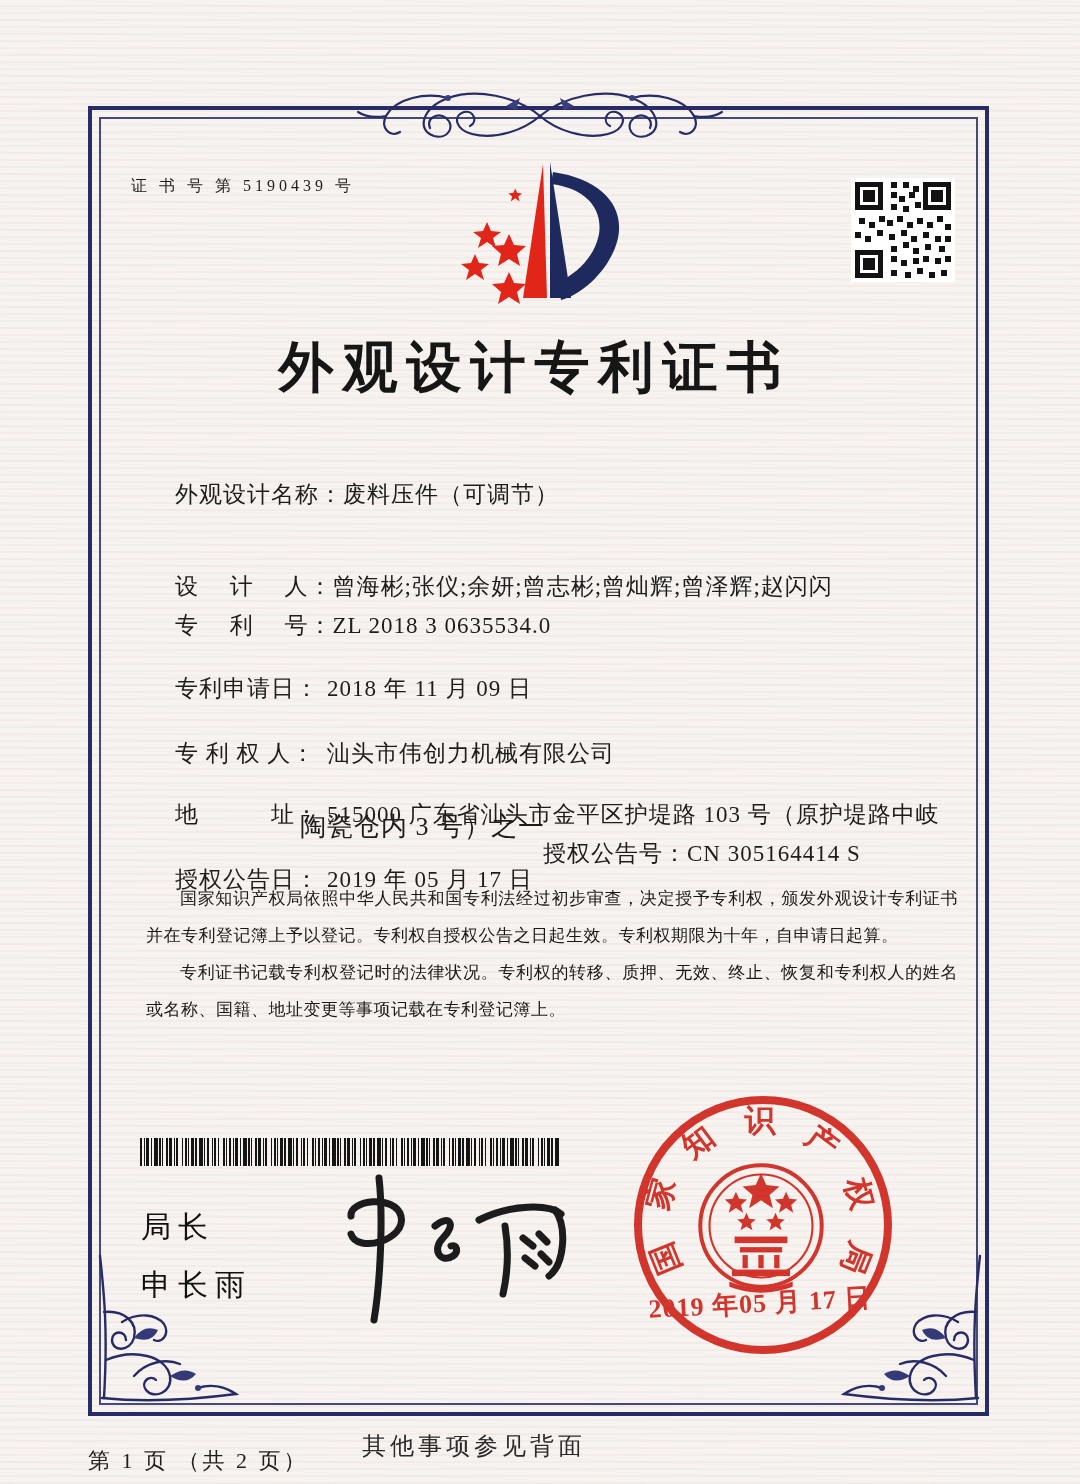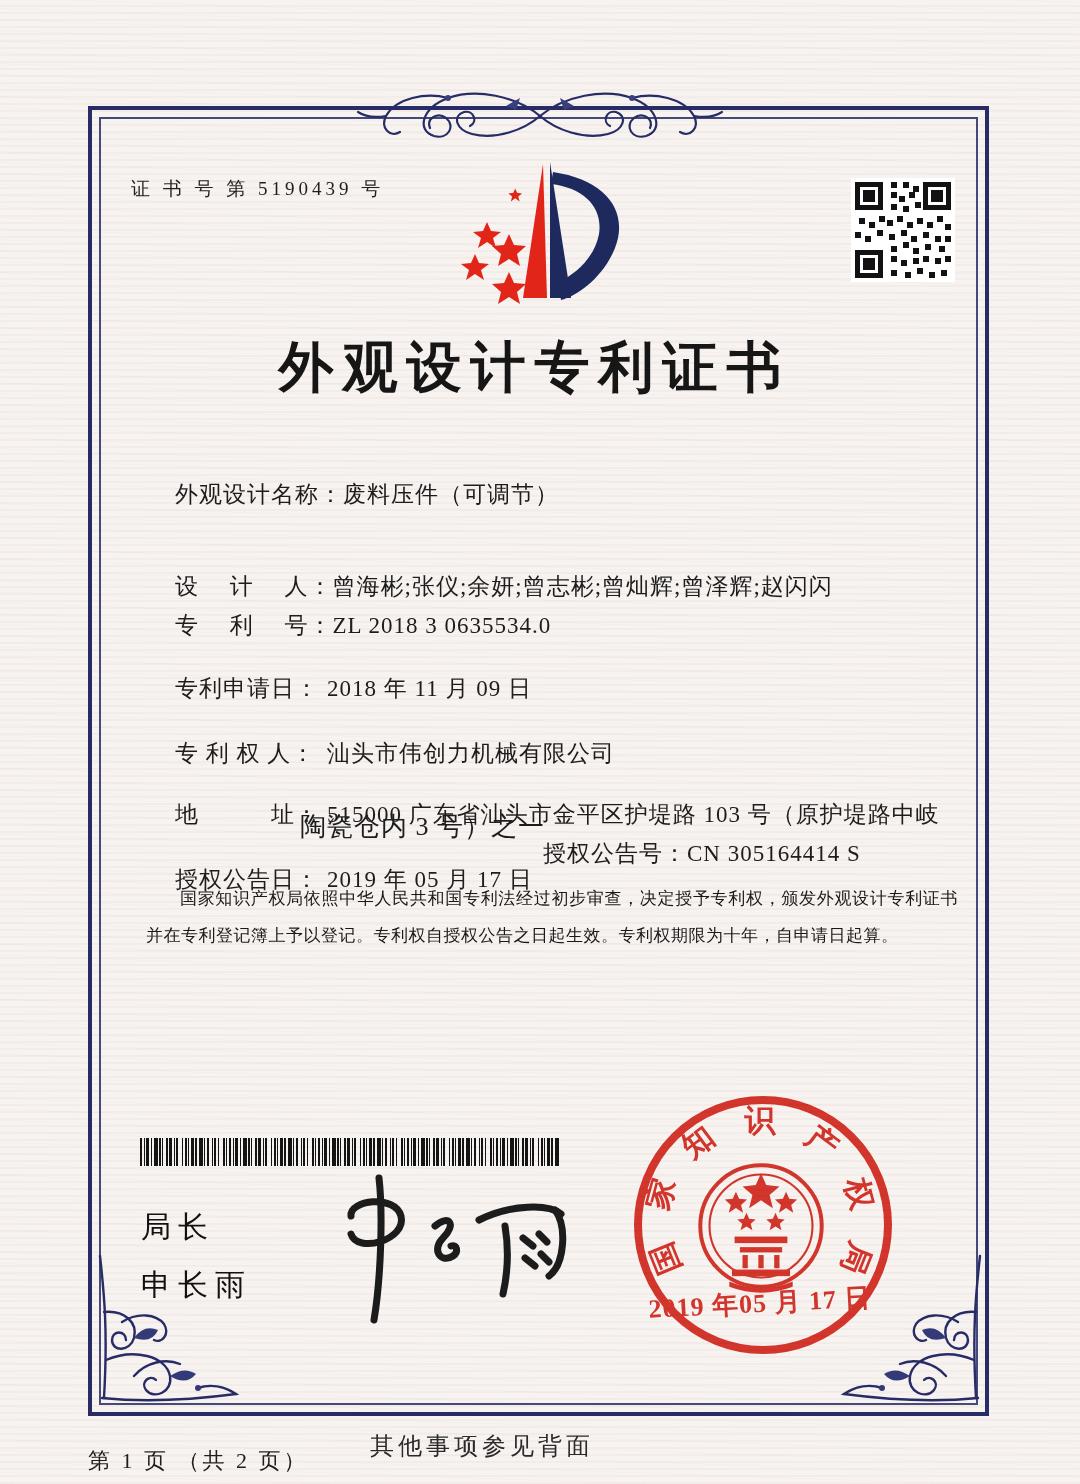--- a/index.html
+++ b/index.html
@@ -15,21 +15,21 @@
   .frame-outer{
     position:absolute;left:88px;top:106px;width:893px;height:1302px;
     border:4px solid #272c66;
   }
   .frame-inner{
     position:absolute;left:7px;top:7px;right:7px;bottom:7px;
     border:2px solid rgba(39,44,102,.85);
   }
   .certno{
     position:absolute;left:131px;top:176px;
-    font-size:19px;color:#1f1f1f;letter-spacing:4px;text-align:right;
+    font-size:16px;color:#1f1f1f;letter-spacing:4px;text-align:right;
   }
   .logo{position:absolute;left:447px;top:150px;width:190px;height:168px;}
   .qr{position:absolute;left:851px;top:178px;width:104px;height:104px;}
   .title{
     position:absolute;left:88px;top:331px;width:893px;text-align:center;
     font-size:55px;font-weight:bold;color:#161616;letter-spacing:9px;
   }
   .row{position:absolute;left:148px;font-size:23px;color:#1d1d1d;letter-spacing:1px;white-space:pre;}
   .row .lbl{display:inline-block;min-width:152px;white-space:pre;}
   .row .val{white-space:pre;}
@@ -68,21 +68,21 @@
   .seal-date{
     position:absolute;left:12px;top:196px;width:240px;text-align:center;
     font-size:26px;font-weight:bold;color:#d8281e;letter-spacing:1px;
     transform:rotate(-3deg);white-space:nowrap;
   }
   .pageinfo{
     position:absolute;left:88px;top:1446px;width:893px;text-align:left;
     font-size:22px;color:#1d1d1d;letter-spacing:3px;
   }
   .backnote{
-    position:absolute;left:12px;top:1430px;width:940px;text-align:center;
+    position:absolute;left:4px;top:1430px;width:940px;text-align:center;
     font-size:24px;color:#2a2a2a;letter-spacing:4px;
   }
   .flourish-top{position:absolute;left:356px;top:78px;width:368px;height:78px;}
   .flourish-bl{position:absolute;left:94px;top:1252px;width:150px;height:152px;}
   .flourish-br{position:absolute;left:836px;top:1252px;width:150px;height:152px;transform:scaleX(-1);}
 </style>
 </head>
 <body>
 
 <div>
@@ -201,20 +201,21 @@
     <span class="lbl">地　　　址：</span><span class="val">515000 广东省汕头市金平区护堤路 103 号（原护堤路中岐</span>
   </div>
   <div class="addr2">陶瓷仓内 3 号）之一</div>
   <div class="row" style="top:838px">
     <span class="lbl">授权公告日：</span><span class="val">2019 年 05 月 17 日</span>
     <span class="pair2"><span>授权公告号：</span><span>CN 305164414 S</span></span>
   </div>
 
   <div class="body-text">
     <p>国家知识产权局依照中华人民共和国专利法经过初步审查，决定授予专利权，颁发外观设计专利证书并在专利登记簿上予以登记。专利权自授权公告之日起生效。专利权期限为十年，自申请日起算。</p>
+    <p>专利证书记载专利权登记时的法律状况。专利权的转移、质押、无效、终止、恢复和专利权人的姓名或名称、国籍、地址变更等事项记载在专利登记簿上。</p>
   </div>
 
   <svg class="barcode" viewBox="0 0 420 28" preserveAspectRatio="none">
     <line x1="0" y1="14" x2="420" y2="14" stroke="#141414" stroke-width="28" stroke-dasharray="2 2 1 1 3 2 1 2 4 1 2 1 1 3 2 1 3 2 1 1 2 4 1 2 2 1 1 2 3 1 2 2 4 1 1 2 2 3 1 1 2 2 1 4 2 1 1 2"></line>
   </svg>
 
   <div class="officer">
     <div>局长</div>
     <div>申长雨</div>
   </div>

